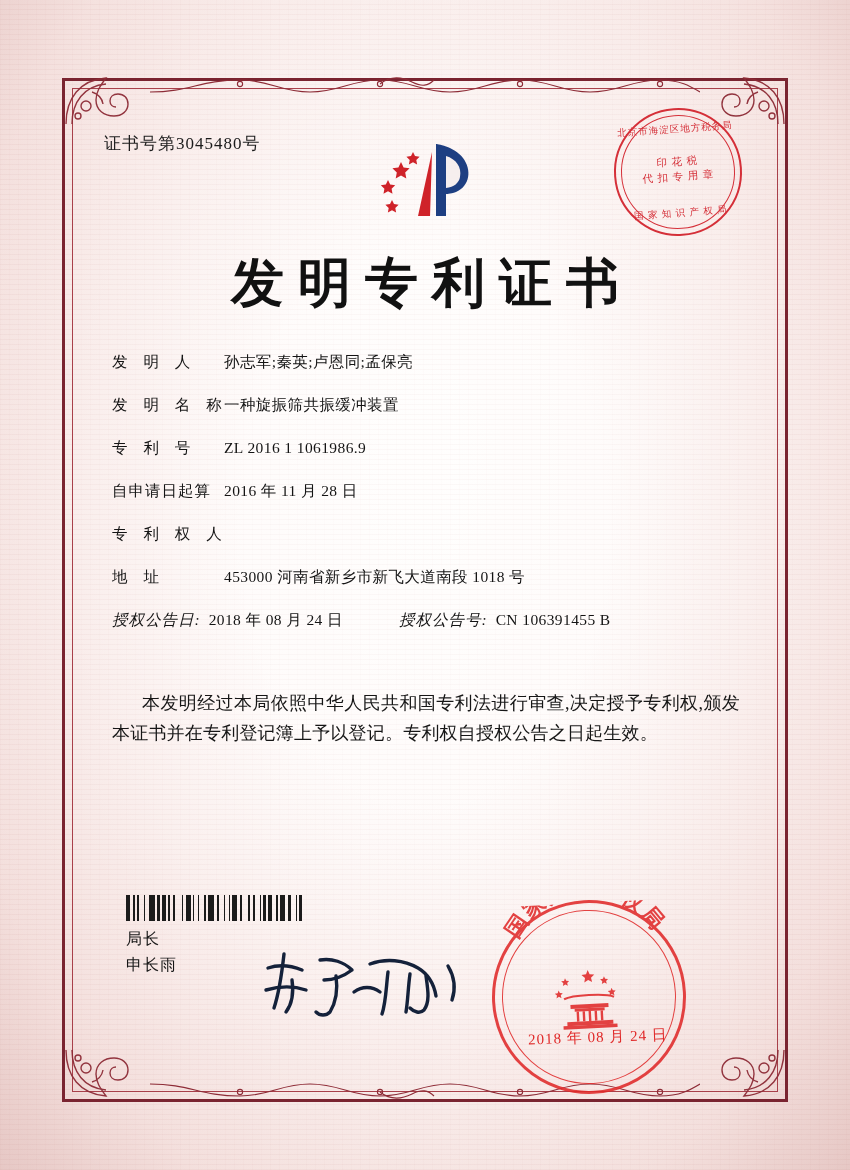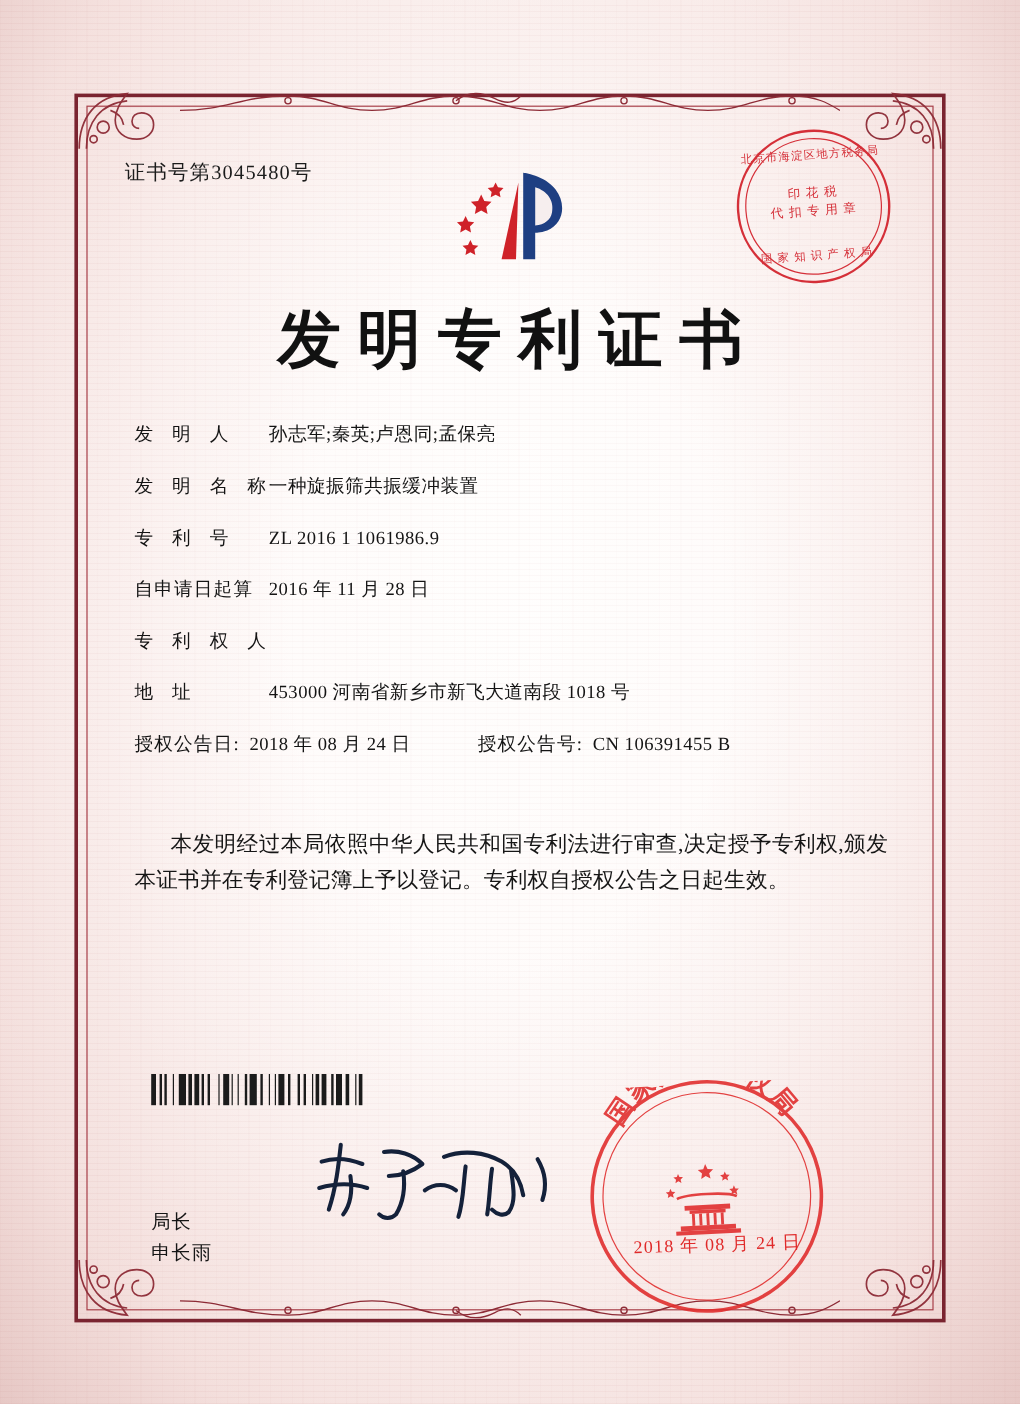--- a/index.html
+++ b/index.html
@@ -175,20 +175,21 @@
     letter-spacing: 0.4px;
     color: #141414;
     white-space: nowrap;
   }
   .field-row.split { justify-content: flex-start; }
   .field-row .gap { width: 56px; flex:none; }
   .sub-label {
     letter-spacing: 1px;
     white-space: nowrap;
     margin-right: 8px;
+    font-style: italic;
   }
 
   
   .body-text {
     position: absolute;
     left: 112px;
     top: 688px;
     width: 628px;
     font-size: 18px;
     line-height: 30px;
@@ -213,21 +214,21 @@
     position: absolute;
     top: 0;
     bottom: 0;
     background: #1b1b1b;
   }
 
   
   .sig-label {
     position: absolute;
     left: 126px;
-    top: 1006px;
+    top: 926px;
     font-size: 16px;
     line-height: 26px;
     color: #151515;
     letter-spacing: 1px;
   }
   .signature {
     position: absolute;
     left: 258px;
     top: 946px;
     width: 210px;

